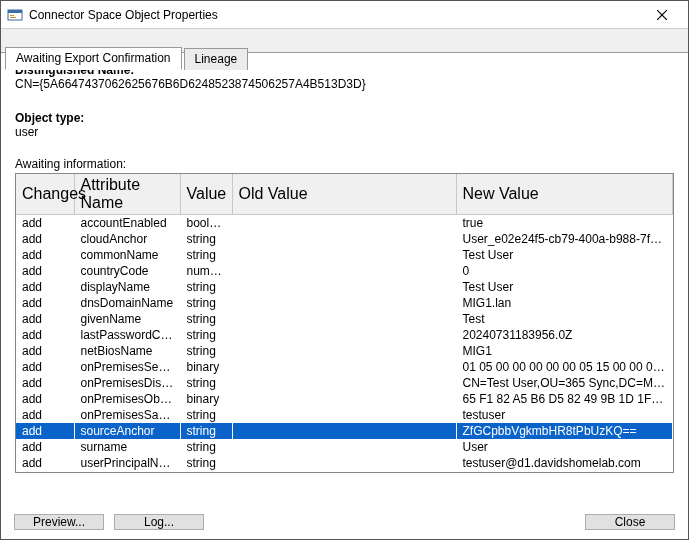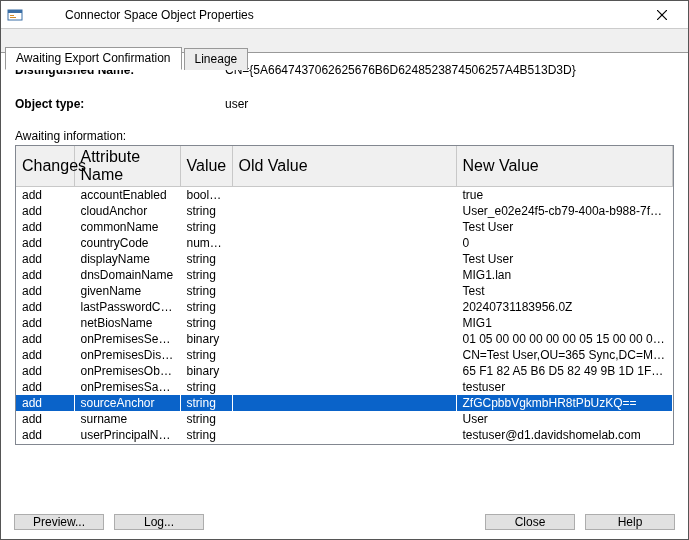--- a/index.html
+++ b/index.html
@@ -14,21 +14,20 @@
     overflow: hidden;
     border: 1px solid #555;
   }
   .titlebar {
     display: flex;
     align-items: center;
     height: 28px;
     padding: 0 6px;
     border-bottom: 1px solid #ccc;
     background: #fff;
-    gap: 36px;
   }
   .titlebar .icon {
     width: 16px; height: 16px;
     display: inline-flex; align-items: center; justify-content: center;
     margin-right: 6px;
   }
   .titlebar .icon svg { width: 16px; height: 16px; }
   .titlebar .title { flex: 1; font-size: 12px; }
   .titlebar .close {
     width: 40px; height: 22px;
@@ -59,20 +58,21 @@
     background: #fff;
     border-bottom: 1px solid #fff;
   }
 
   .content {
     padding: 10px 14px 6px 14px;
   }
   .field-row {
     display: flex;
     margin-bottom: 2px;
+    flex-direction: column;
   }
   .field-label {
     width: 210px;
     font-weight: bold;
   }
   .field-value {
     flex: 1;
   }
   .spacer { height: 18px; }
 
@@ -318,14 +318,13 @@
     </table>
   </div>
 
 </div>
 
 <div class="button-row">
   <button class="win">Preview...</button>
   <button class="win">Log...</button>
   <div class="spacer-flex"></div>
   <button class="win">Close</button>
-  <button class="win">Help</button>
 </div>
 
 </body></html>

